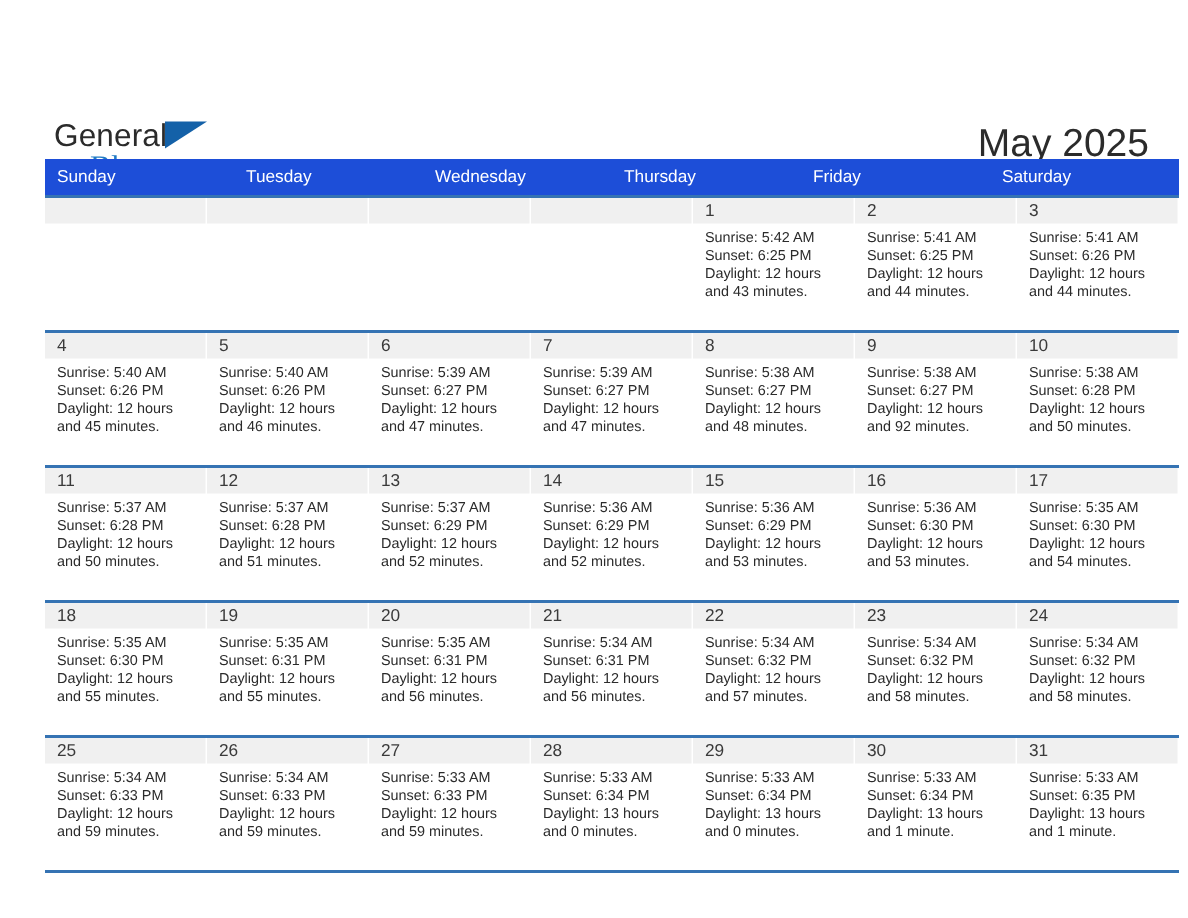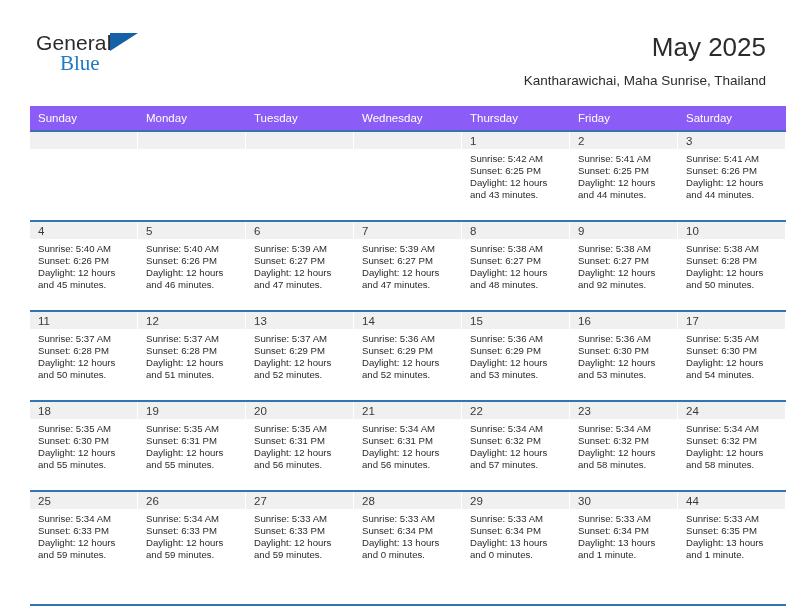--- a/index.html
+++ b/index.html
@@ -15,20 +15,21 @@
     color: #222222;
     position: relative;
     overflow: hidden;
   }
 
   
   .page-header {
     position: relative;
     height: 76px;
     padding: 0 30px;
+    margin-top: 48px;
   }
 
   .brand {
     position: absolute;
     left: 36px;
     top: 32px;
     width: 130px;
     height: 48px;
   }
   .brand-general {
@@ -79,36 +80,36 @@
   
   .calendar {
     position: absolute;
     left: 30px;
     top: 106px;
     width: 756px;
   }
 
   .dow-row {
     display: flex;
-    background: #8b5cf6;
+    background: #1d4ed8;
   }
   .dow-cell {
     flex: 1 1 0;
     color: #ffffff;
     font-size: 11.5px;
     padding: 5px 0 5px 8px;
     line-height: 14px;
   }
 
   .week-row {
     display: flex;
     border-top: 2px solid #3573b3;
     height: 90px;
   }
-  .week-row.last { height: 116px; border-bottom: 2px solid #3573b3; }
+  .week-row.last { height: 92px; border-bottom: 2px solid #3573b3; }
 
   .day-cell {
     flex: 1 1 0;
     width: 108px;
     position: relative;
     background: #ffffff;
     border-right: 1px solid #ffffff;
   }
 
   .date-band {
@@ -144,21 +145,20 @@
   <div class="title-block">
     <div class="cal-title">May 2025</div>
     <div class="cal-subtitle">Kantharawichai, Maha Sunrise, Thailand</div>
   </div>
 
 </div>
 
 <div class="calendar">
   <div class="dow-row" id="dow-row">
       <div class="dow-cell">Sunday</div>
-      <div class="dow-cell">Monday</div>
       <div class="dow-cell">Tuesday</div>
       <div class="dow-cell">Wednesday</div>
       <div class="dow-cell">Thursday</div>
       <div class="dow-cell">Friday</div>
       <div class="dow-cell">Saturday</div>
     </div>
   <div id="weeks-container">
       <div class="week-row">
         <div class="day-cell empty">
           <div class="date-band"></div>
@@ -444,21 +444,21 @@
         <div class="day-cell">
           <div class="date-band">30</div>
           <div class="day-info">
             <div>Sunrise: 5:33 AM</div>
             <div>Sunset: 6:34 PM</div>
             <div>Daylight: 13 hours</div>
             <div>and 1 minute.</div>
           </div>
         </div>
         <div class="day-cell">
-          <div class="date-band">44</div>
+          <div class="date-band">31</div>
           <div class="day-info">
             <div>Sunrise: 5:33 AM</div>
             <div>Sunset: 6:35 PM</div>
             <div>Daylight: 13 hours</div>
             <div>and 1 minute.</div>
           </div>
         </div>
       </div>
     </div>
 </div>

